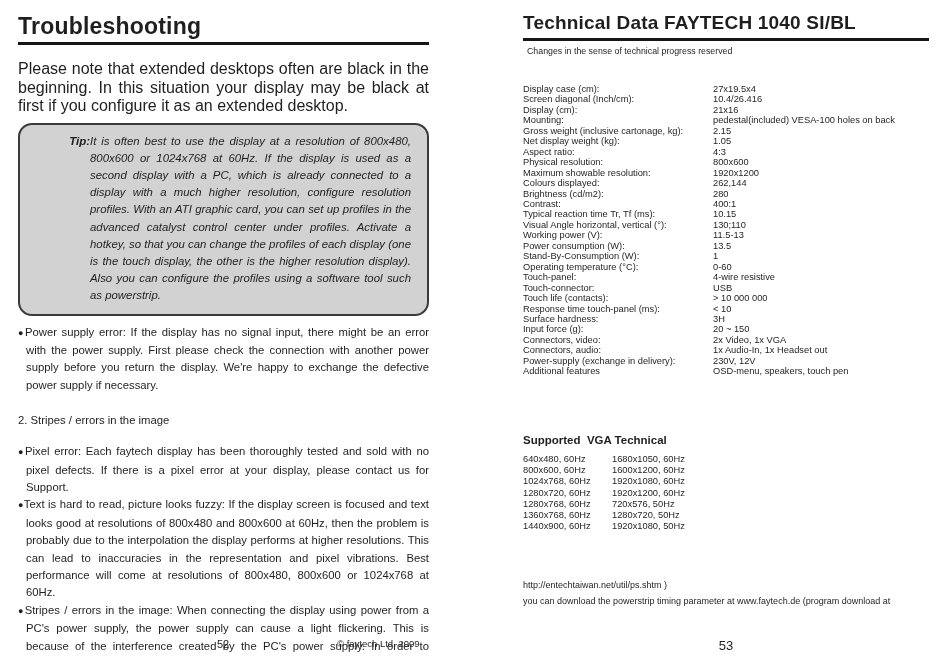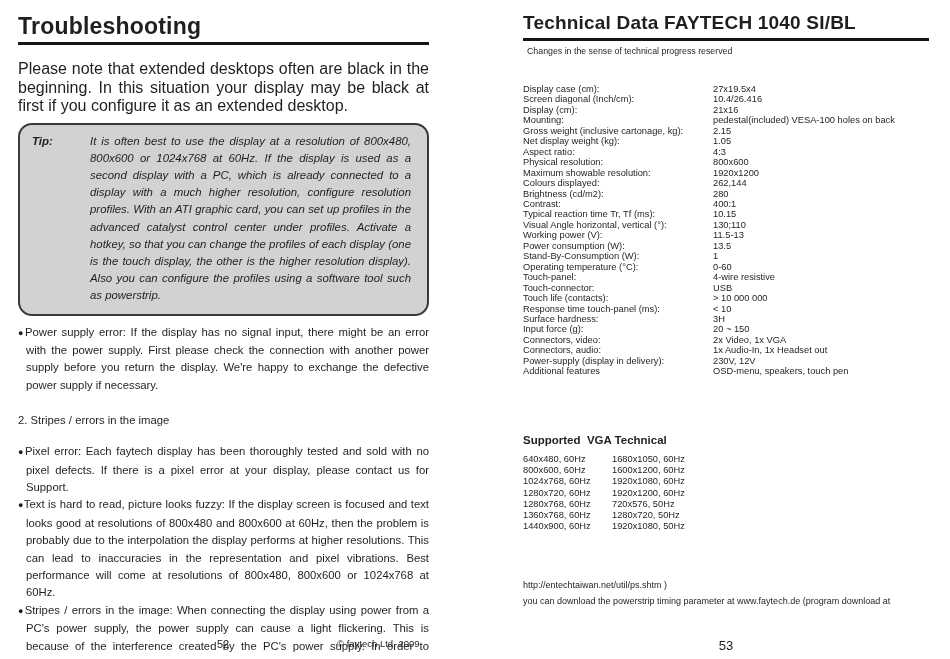--- a/index.html
+++ b/index.html
@@ -24,21 +24,21 @@
   .body-text{
     font-size:16px;line-height:17.4px;text-align:justify;margin:0;
   }
   .intro{margin-top:15px;line-height:18.5px;}
 
   .tipbox{
     margin-top:7px;background:#d2d2d2;border:2px solid #3a3a3a;border-radius:14px;
     padding:8px 16px 9px 12px;display:flex;align-items:flex-start;
   }
   .tip-label{
-    flex:0 0 58px;font-weight:bold;font-style:italic;font-size:11.5px;line-height:17.2px;
+    flex:0 0 58px;font-weight:bold;font-style:italic;font-size:11.5px;line-height:17.2px;text-align:right;
   }
   .tip-text{
     flex:1;font-style:italic;font-size:11.4px;line-height:17.2px;text-align:justify;margin:0;
   }
 
   .bullet{
     margin:0;padding-left:8px;text-indent:-8px;
     font-size:11.3px;line-height:17.4px;text-align:justify;
   }
   .bullet.first{margin-top:8px;}
@@ -231,21 +231,21 @@
         <span class="spec-label">Connectors, video:</span>
         <span class="spec-value">2x Video, 1x VGA</span>
       </div>
 
       <div class="spec-row">
         <span class="spec-label">Connectors, audio:</span>
         <span class="spec-value">1x Audio-In, 1x Headset out</span>
       </div>
 
       <div class="spec-row">
-        <span class="spec-label">Power-supply (display in delivery):</span>
+        <span class="spec-label">Power-supply (exchange in delivery):</span>
         <span class="spec-value">230V, 12V</span>
       </div>
 
       <div class="spec-row">
         <span class="spec-label">Additional features</span>
         <span class="spec-value">OSD-menu, speakers, touch pen</span>
       </div>
 
   </div>
 

